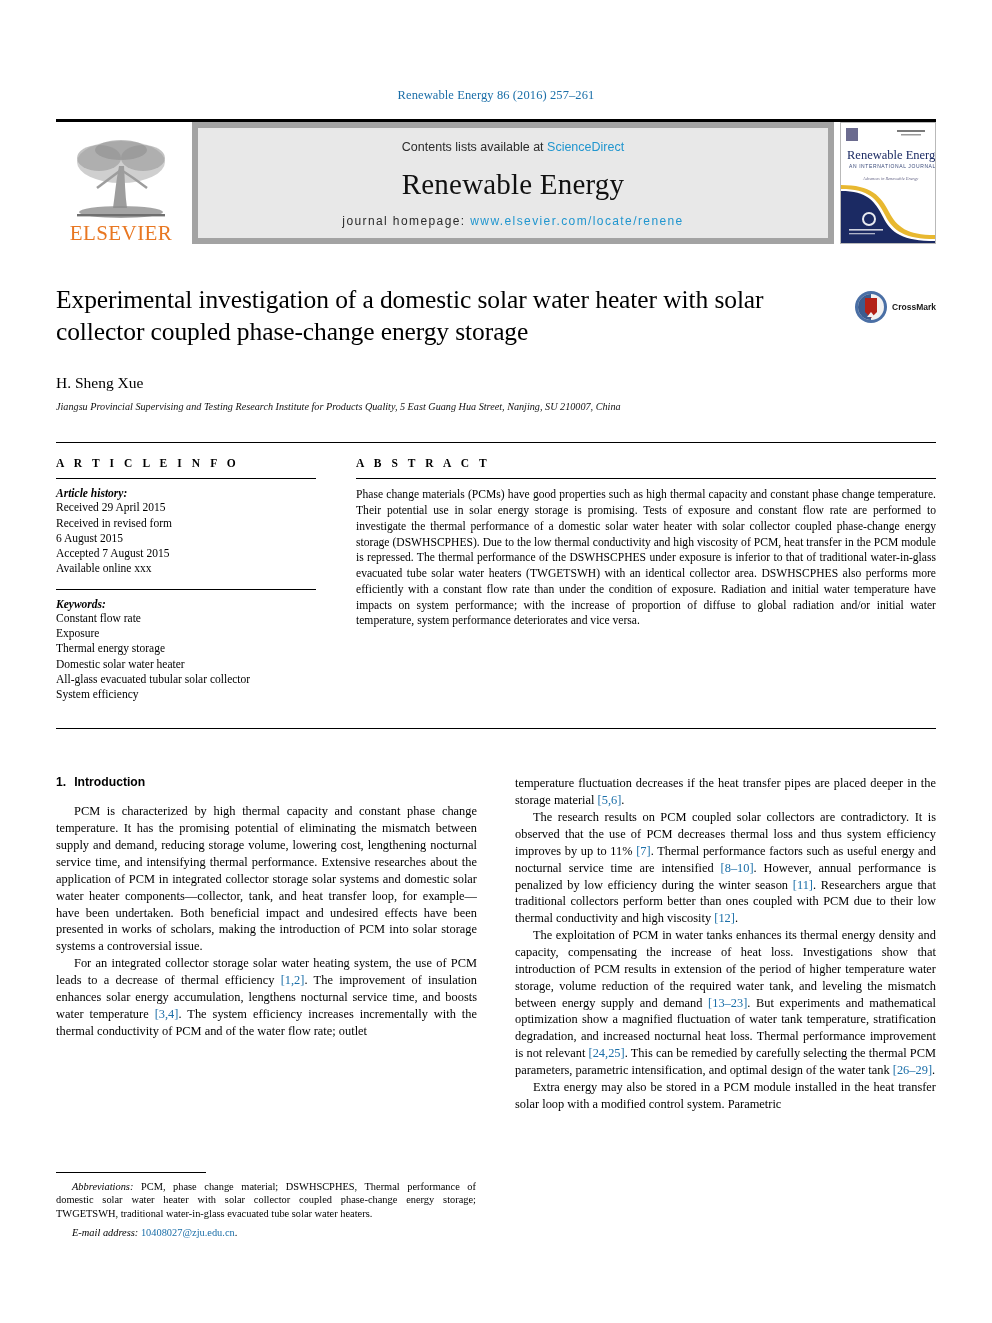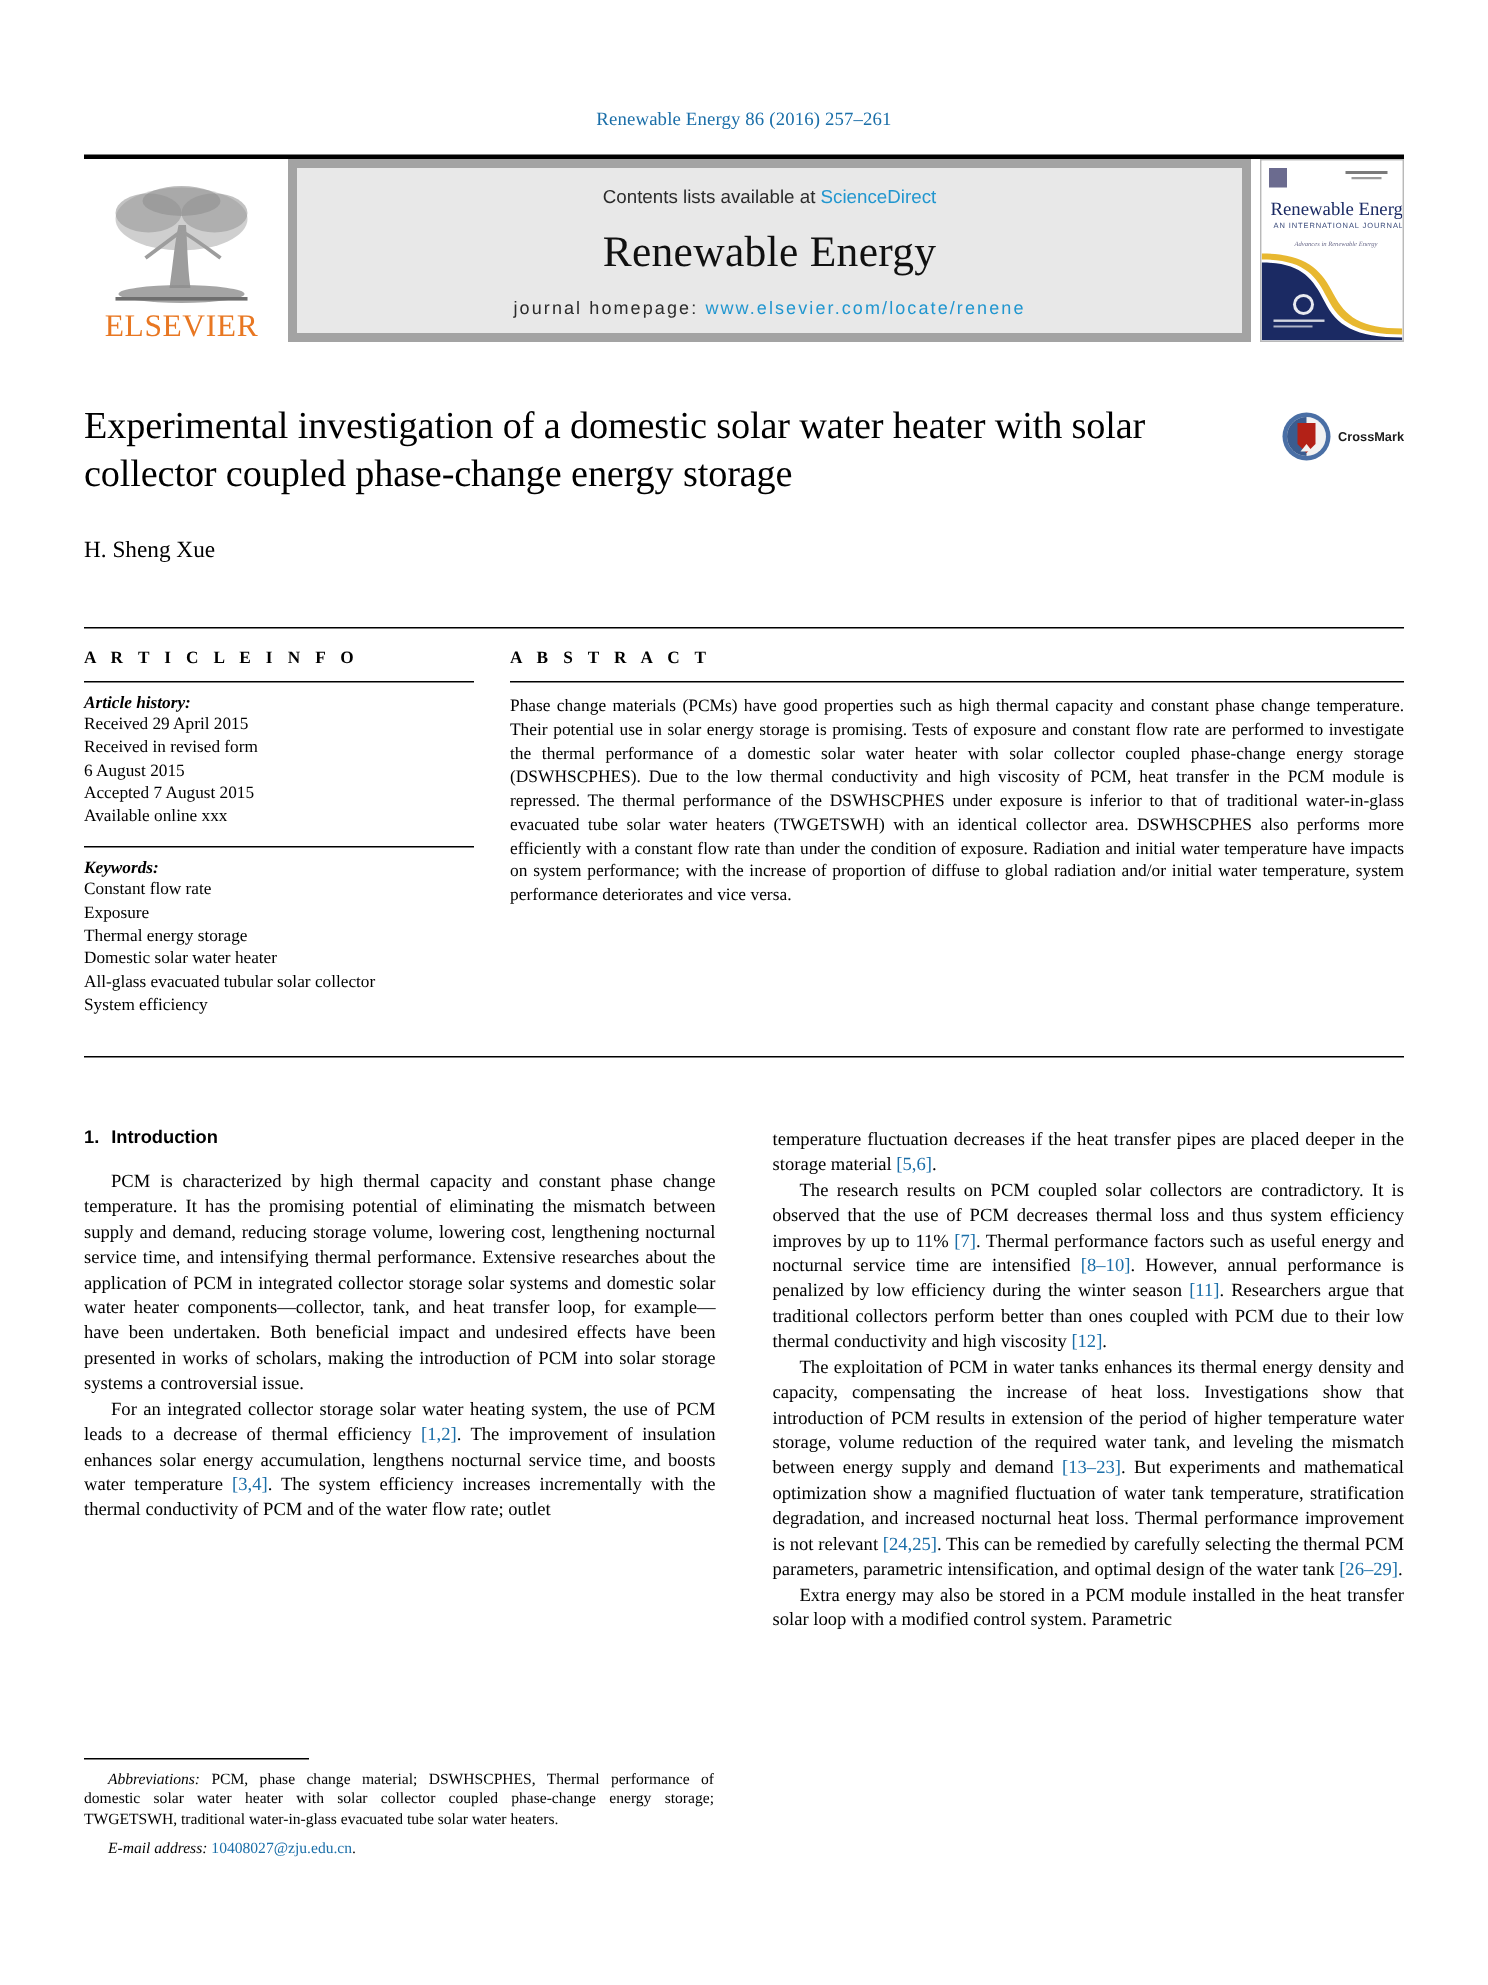--- a/index.html
+++ b/index.html
@@ -13,21 +13,21 @@
     font-family: "Liberation Serif", serif;
     color: #000;
     position: relative;
     overflow: hidden;
   }
   .page {
     position: relative;
     width: 992px;
     height: 1304px;
     box-sizing: border-box;
-    padding: 0 56px;
+    padding: 16px 56px;
   }
 
   
   .running-head {
     text-align: center;
     color: #1a6ea8;
     font-size: 12.5px;
     font-family: "Liberation Serif", serif;
     padding-top: 72px;
     letter-spacing: 0.1px;
@@ -149,21 +149,21 @@
     font-weight: bold;
     color: #1a1a1a;
   }
 
   
   .info-abstract {
     margin-top: 30px;
     border-top: 1px solid #000;
     padding-top: 14px;
     display: flex;
-    gap: 0;
+    gap: 16px;
   }
   .col-info {
     width: 284px;
     flex: 0 0 284px;
     padding-right: 24px;
     box-sizing: border-box;
   }
   .col-abstract {
     flex: 1 1 auto;
   }
@@ -322,20 +322,21 @@
         <circle cx="28" cy="96" r="5" fill="#1b2a63"></circle>
         <rect x="8" y="106" width="34" height="1.6" fill="#ffffff" opacity="0.8"></rect>
         <rect x="8" y="110" width="26" height="1.3" fill="#ffffff" opacity="0.65"></rect>
       </svg>
     </div>
   </div>
 
   <div class="title-area">
     <h1 class="paper-title">Experimental investigation of a domestic solar water heater with solar collector coupled phase-change energy storage</h1>
     <div class="authors">H. Sheng Xue</div>
+    <div class="affiliation">Jiangsu Provincial Supervising and Testing Research Institute for Products Quality, 5 East Guang Hua Street, Nanjing, SU 210007, China</div>
 
     <div class="crossmark">
       <svg width="34" height="34" viewBox="0 0 34 34">
         <circle cx="17" cy="17" r="16" fill="#4a6fa5"></circle>
         <circle cx="17" cy="17" r="13" fill="#f2f2f2"></circle>
         <path d="M17 4 A13 13 0 0 0 17 30 Z" fill="#3b5c8f"></path>
         <path d="M11 8 h12 v14 l-6 6 l-6 -6 Z" fill="#b32117"></path>
         <path d="M17 22 l4 5 h-8 Z" fill="#f2f2f2"></path>
       </svg>
       <span class="crossmark-text">CrossMark</span>

